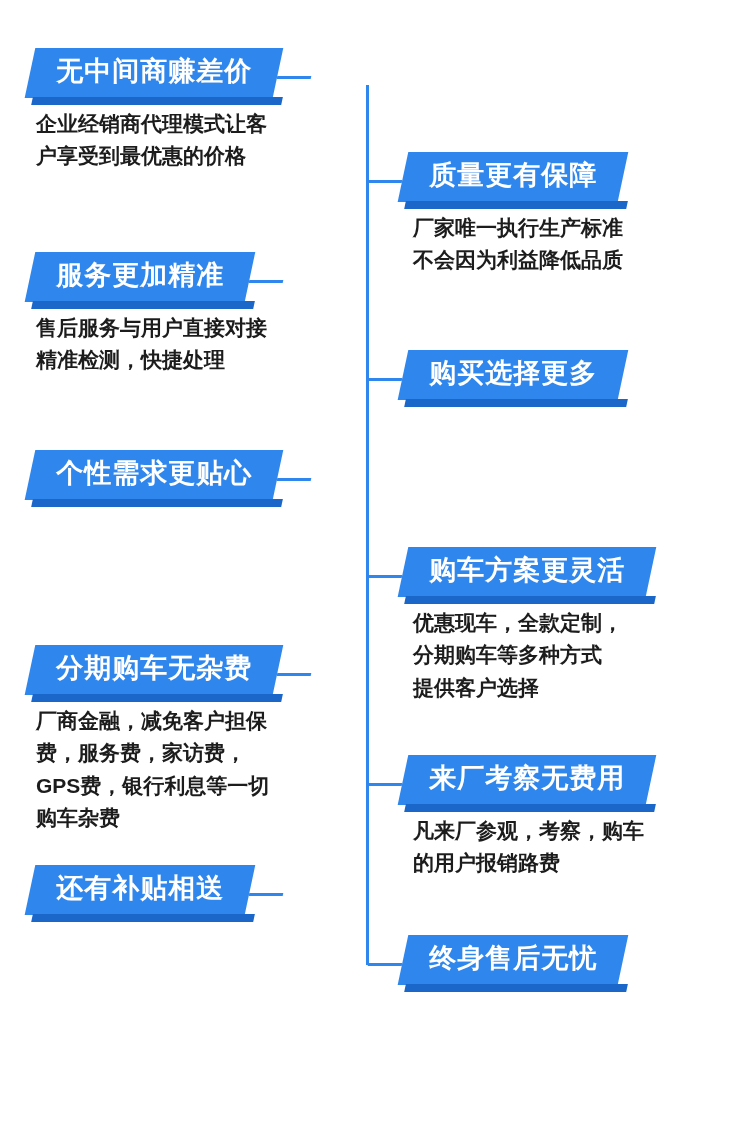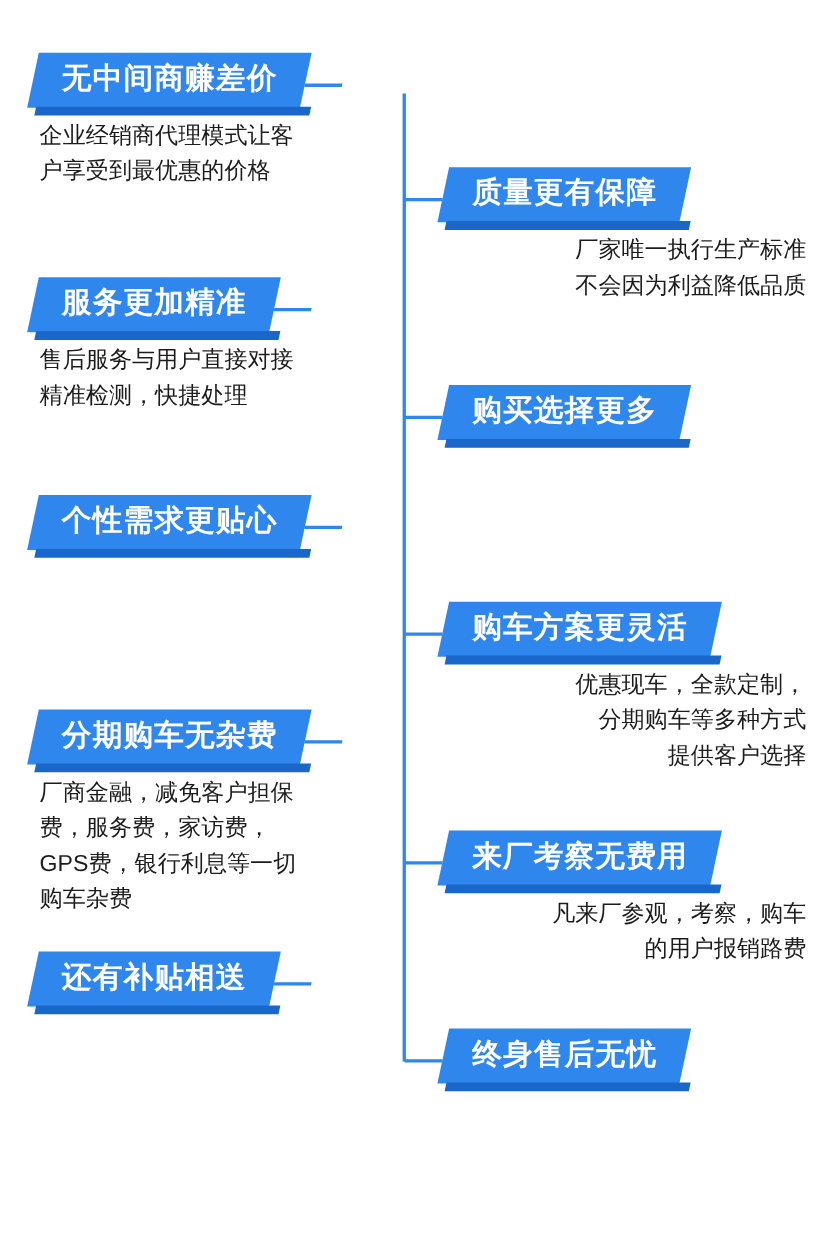--- a/index.html
+++ b/index.html
@@ -63,24 +63,25 @@
     height: 8px;
     background: #1b66c9;
   }
 
   .desc {
     margin-top: 10px;
     color: #1c1c1c;
     font-size: 21px;
     line-height: 1.55;
     white-space: pre-line;
+    font-weight: bold;
   }
 
   .left .desc  { margin-left: 6px; }
-  .right .desc { margin-left: 10px; text-align: right; }
+  .right .desc { margin-left: 10px; }
 
   
   .stub {
     position: absolute;
     height: 3px;
     background: #2f86ec;
     top: 28px;
   }
   .stub-left  { right: -34px; width: 34px; }
   .stub-right { left: -34px;  width: 34px; }

